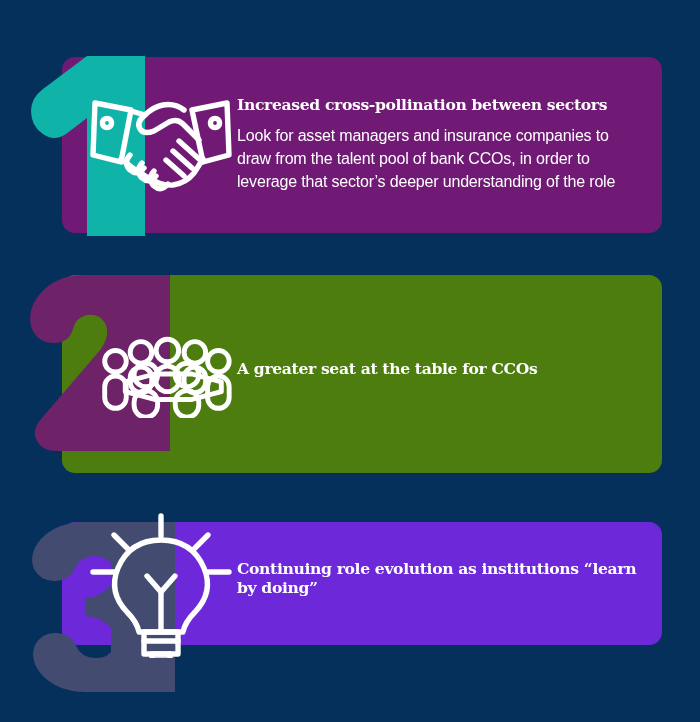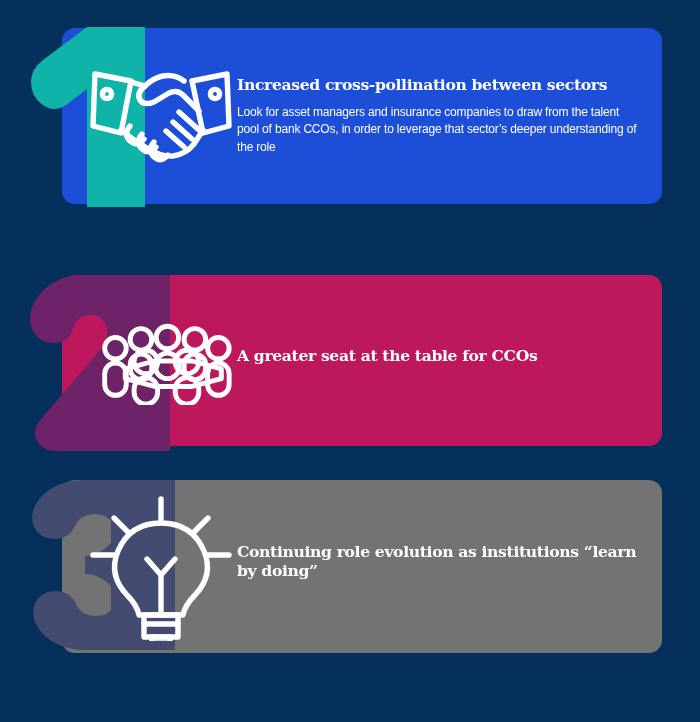--- a/index.html
+++ b/index.html
@@ -24,23 +24,23 @@
   }
 
   
   .card {
     position: absolute;
     left: 62px;
     right: 38px;
     border-radius: 13px;
     overflow: visible;
   }
-  .card-1 { top: 28px;  height: 176px; background: #1d4ed8; }
-  .card-2 { top: 275px; height: 171px; background: #be185d; }
-  .card-3 { top: 480px; height: 173px; background: #737373; }
+  .card-1 { top: 57px;  height: 176px; background: #701a75; }
+  .card-2 { top: 275px; height: 198px; background: #4d7c0f; }
+  .card-3 { top: 522px; height: 123px; background: #6d28d9; }
 
   
   .numeral {
     position: absolute;
     pointer-events: none;
   }
   .numeral svg { display: block; }
 
   .num-1 { left: -37px; top: -1px;  width: 120px; height: 180px; }
   .num-2 { left: -37px; top: -14px; width: 145px; height: 190px; }
@@ -81,21 +81,21 @@
     line-height: 1.20;
     letter-spacing: -0.35px;
     margin-bottom: 9px;
   }
   .card-3 .card-heading { margin-bottom: 10px; }
 
   .card-body {
     color: #ffffff;
     font-family: "Liberation Sans", sans-serif;
     font-weight: 300;
-    font-size: 12px;
+    font-size: 16px;
     line-height: 1.45;
     letter-spacing: -0.18px;
   }
 </style>
 </head>
 <body>
 
 <div id="infographic">
 
   <div class="card card-1">

